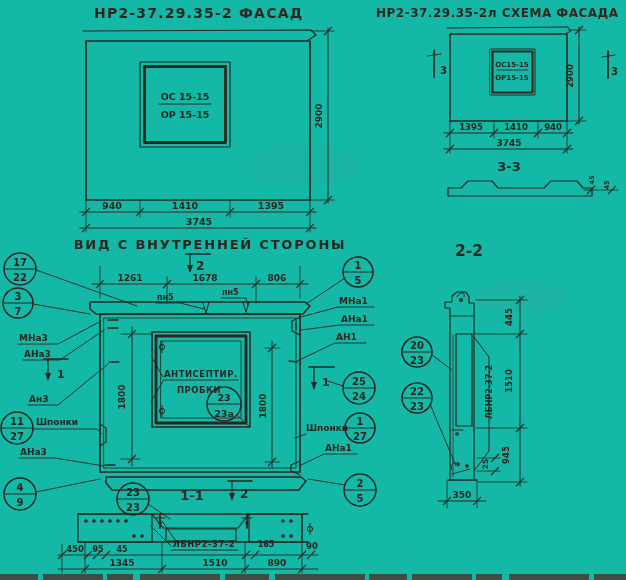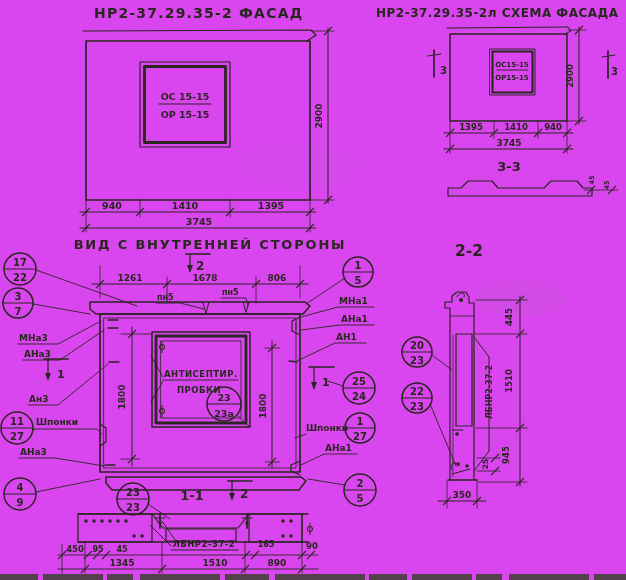--- a/index.html
+++ b/index.html
@@ -1,16 +1,16 @@
 <!DOCTYPE html>
 <html><head>
 <meta charset="utf-8">
 <style>
   html,body{margin:0;padding:0;background:#e8e6df;}
-  .stage{position:relative;width:626px;height:580px;background:#d946ef;overflow:hidden;}
+  .stage{position:relative;width:626px;height:580px;background:#14b8a6;overflow:hidden;}
   svg{display:block}
   .ln{stroke:#2a2620;fill:none;stroke-width:1.3;stroke-linecap:round;stroke-linejoin:round}
   .w07{stroke-width:.7}.w08{stroke-width:.8}.w09{stroke-width:.9}.w1{stroke-width:1}
   .w12{stroke-width:1.2}.w14{stroke-width:1.5}.w16{stroke-width:1.7}.w2{stroke-width:2.1}.w28{stroke-width:2.8}
   .hx{font-family:"DejaVu Sans",sans-serif;font-weight:700;fill:#2a2620}
   .s65{font-size:6.5px}.s7{font-size:7px}.s75{font-size:7.5px}.s8{font-size:8px}.s85{font-size:8.5px}
   .s9{font-size:9px}.s95{font-size:9.5px}.s10{font-size:10px}.s11{font-size:11px}.s12{font-size:12px}
   .s13{font-size:13px}.s14{font-size:14px}.s15{font-size:15.5px}
   .mid{text-anchor:middle}.ls05{letter-spacing:.5px}.ls1{letter-spacing:1.2px}.ls2{letter-spacing:1.8px}
   .fil{fill:#2a2620;stroke:none}

